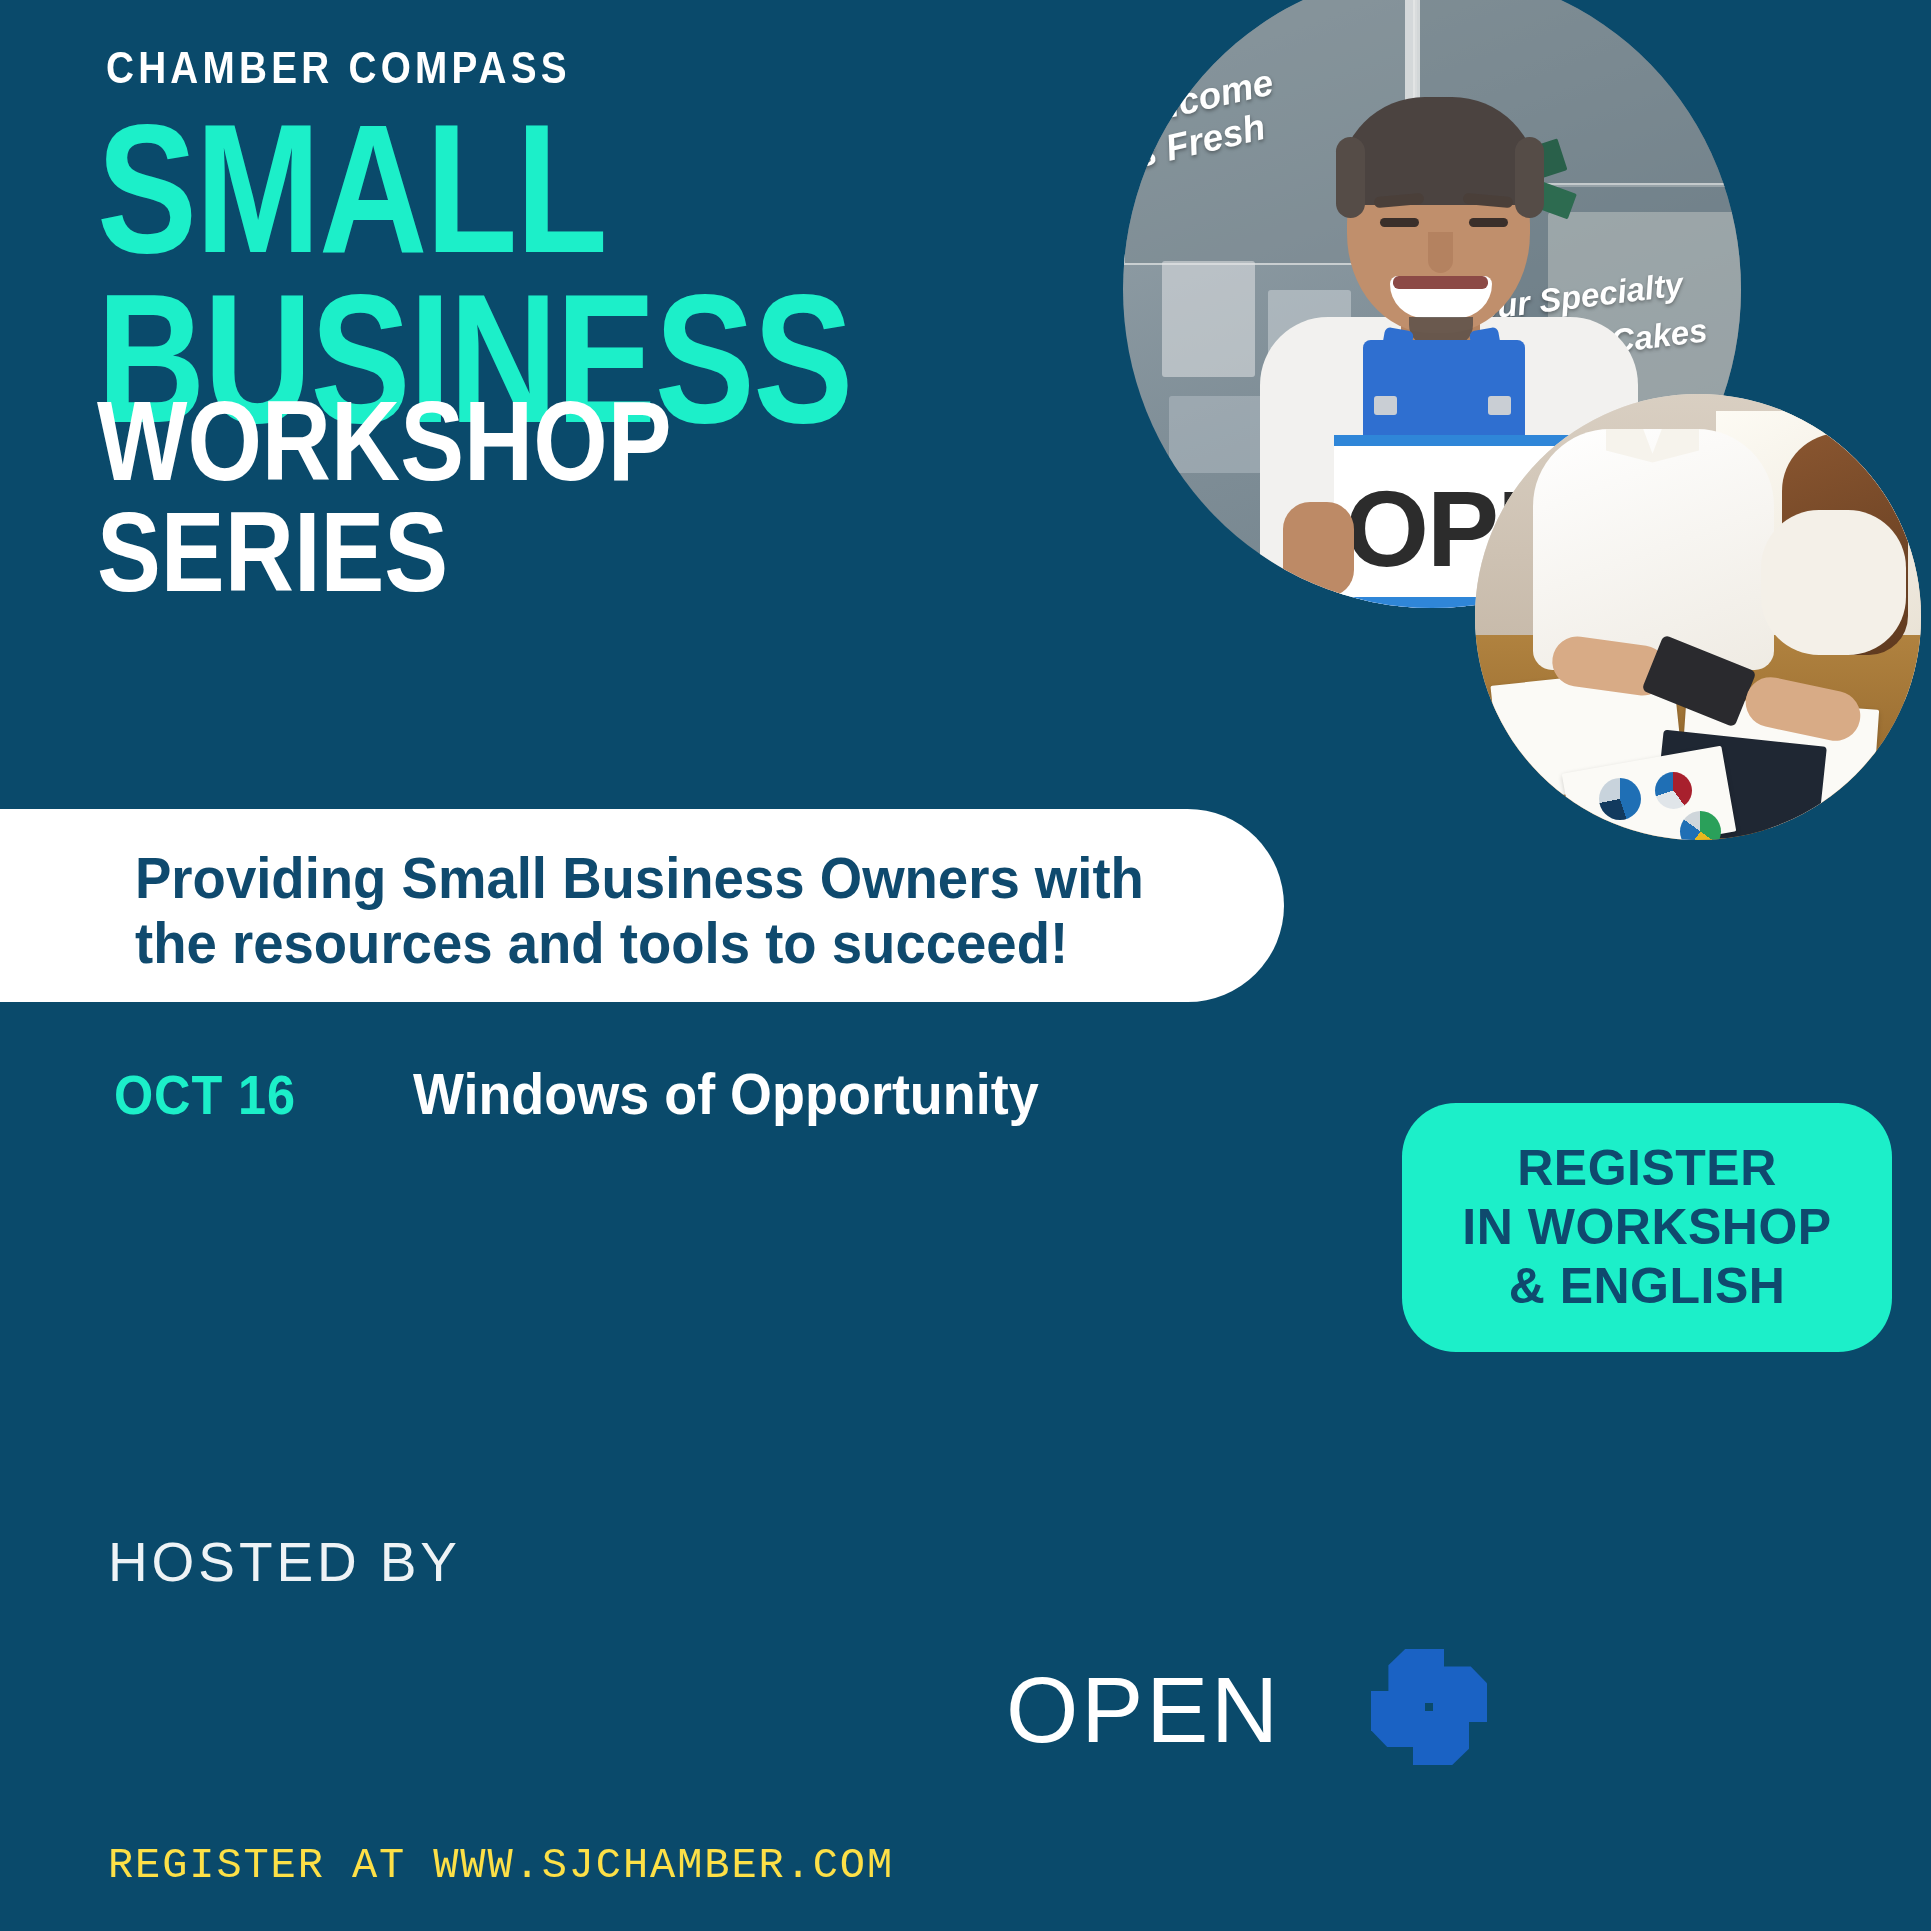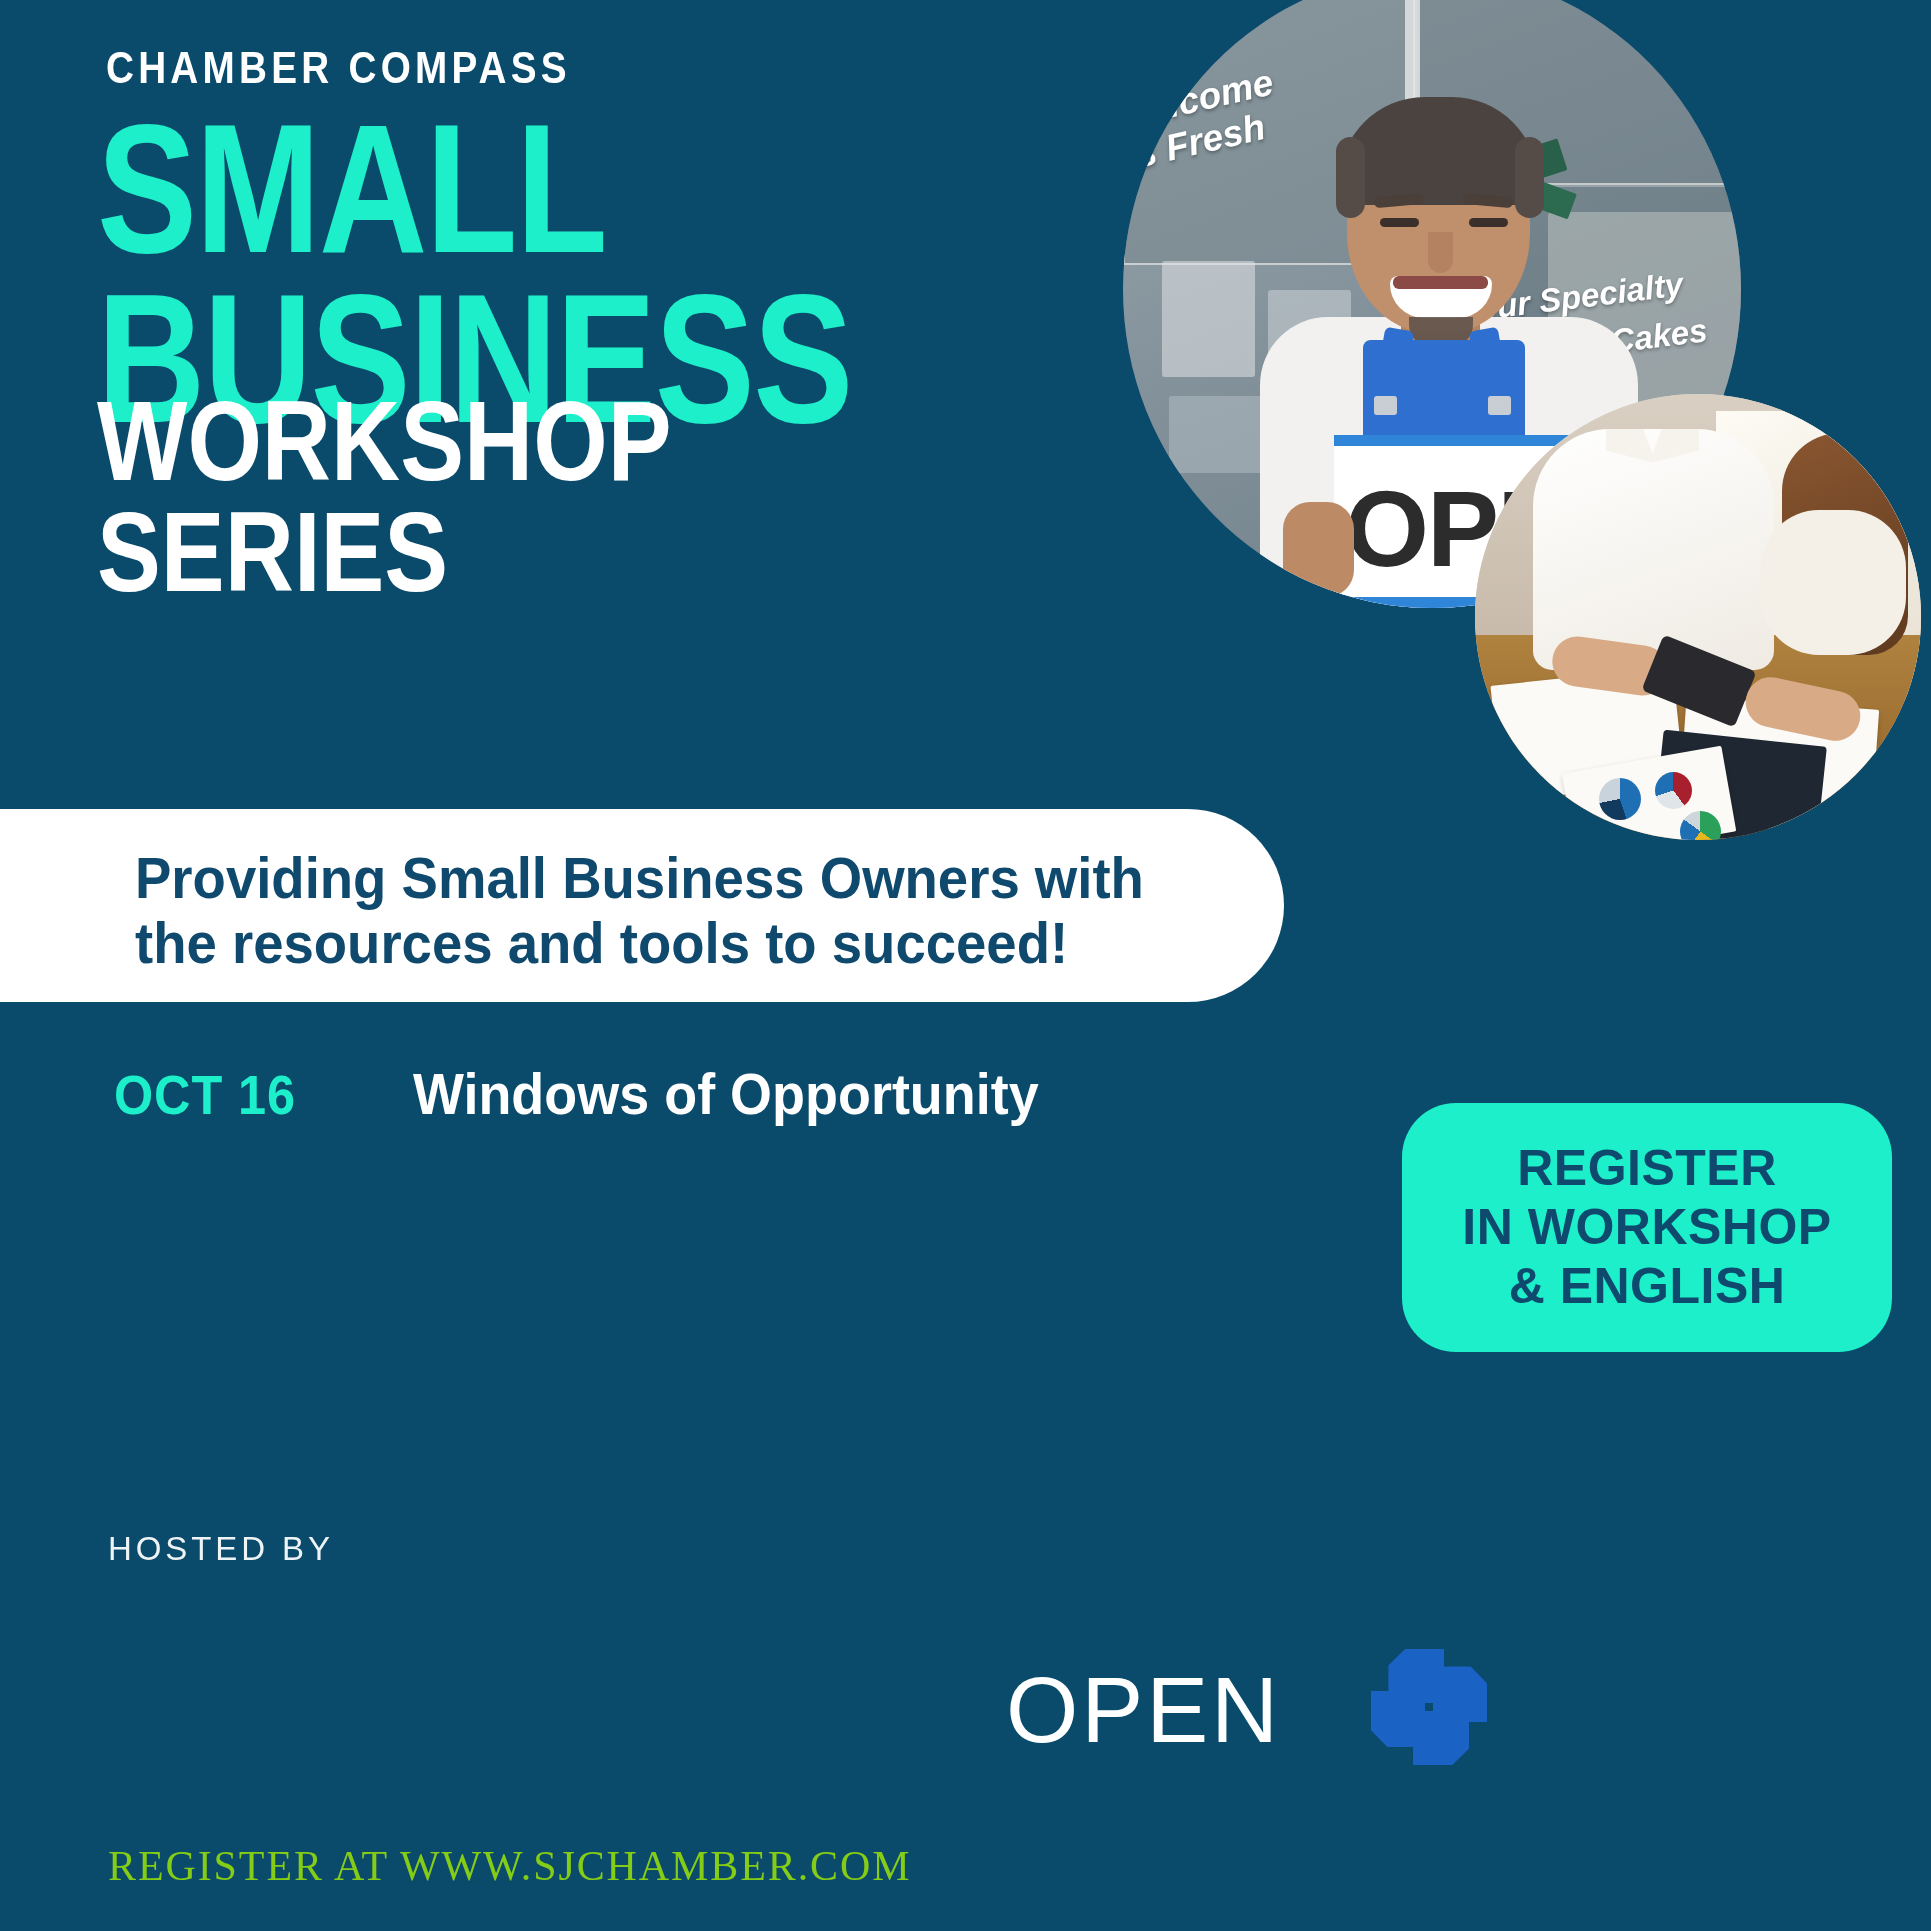--- a/index.html
+++ b/index.html
@@ -158,21 +158,21 @@
 
   
   .badge{position:absolute;left:1402px;top:1103px;width:490px;height:249px;
     background:#1cefc9;border-radius:54px;
     display:flex;flex-direction:column;align-items:center;justify-content:center;}
   .badge span{color:#0f4a6e;font-size:50px;font-weight:bold;line-height:1.18;
     letter-spacing:0.5px;font-family:"Liberation Sans",sans-serif;}
 
   
   .hosted{position:absolute;left:108px;top:1530px;color:#eef3f6;
-    font-size:33px;letter-spacing:3.9px;font-weight:normal;
+    font-size:55px;letter-spacing:3.9px;font-weight:normal;
     font-family:"Liberation Sans",sans-serif;}
 
   
   .sjlogo{position:absolute;left:116px;top:1630px;width:792px;height:174px;}
   .sjmark{position:absolute;left:0;top:0;width:154px;height:154px;}
   .sjmark i{position:absolute;display:block;border-radius:2.9px;}
   .sjtext{position:absolute;left:180px;top:9.7px;color:#ffffff;
     font-size:52px;font-weight:bold;line-height:1.12;
     font-family:"Liberation Sans",sans-serif;transform:scaleX(.95);
     transform-origin:left top;white-space:pre-line;}
@@ -186,23 +186,23 @@
   .oq1{left:17.4px;top:0;width:56px;height:54px;
     clip-path:polygon(30% 0,100% 0,100% 100%,0 100%,0 30%);}
   .oq2{left:62px;top:17.4px;width:54px;height:56px;
     clip-path:polygon(0 0,70% 0,100% 30%,100% 100%,0 100%);}
   .oq3{left:42px;top:62px;width:56px;height:54px;
     clip-path:polygon(0 0,100% 0,100% 70%,70% 100%,0 100%);}
   .oq4{left:0px;top:42px;width:54px;height:56px;
     clip-path:polygon(0 0,100% 0,100% 100%,30% 100%,0 70%);}
 
   
-  .footer{position:absolute;left:108px;top:1842px;color:#84cc16;
+  .footer{position:absolute;left:108px;top:1842px;color:#fde047;
     font-size:42px;letter-spacing:1.9px;font-weight:normal;
-    font-family:Liberation Serif, serif;}
+    font-family:Liberation Mono, monospace;}
 </style>
 </head>
 <body>
 
 <div class="flyer">
 
   <div class="photo photo-main">
     <div class="win-pane win-a"></div>
     <div class="win-pane win-b"></div>
     <div class="win-pane win-c"></div>

